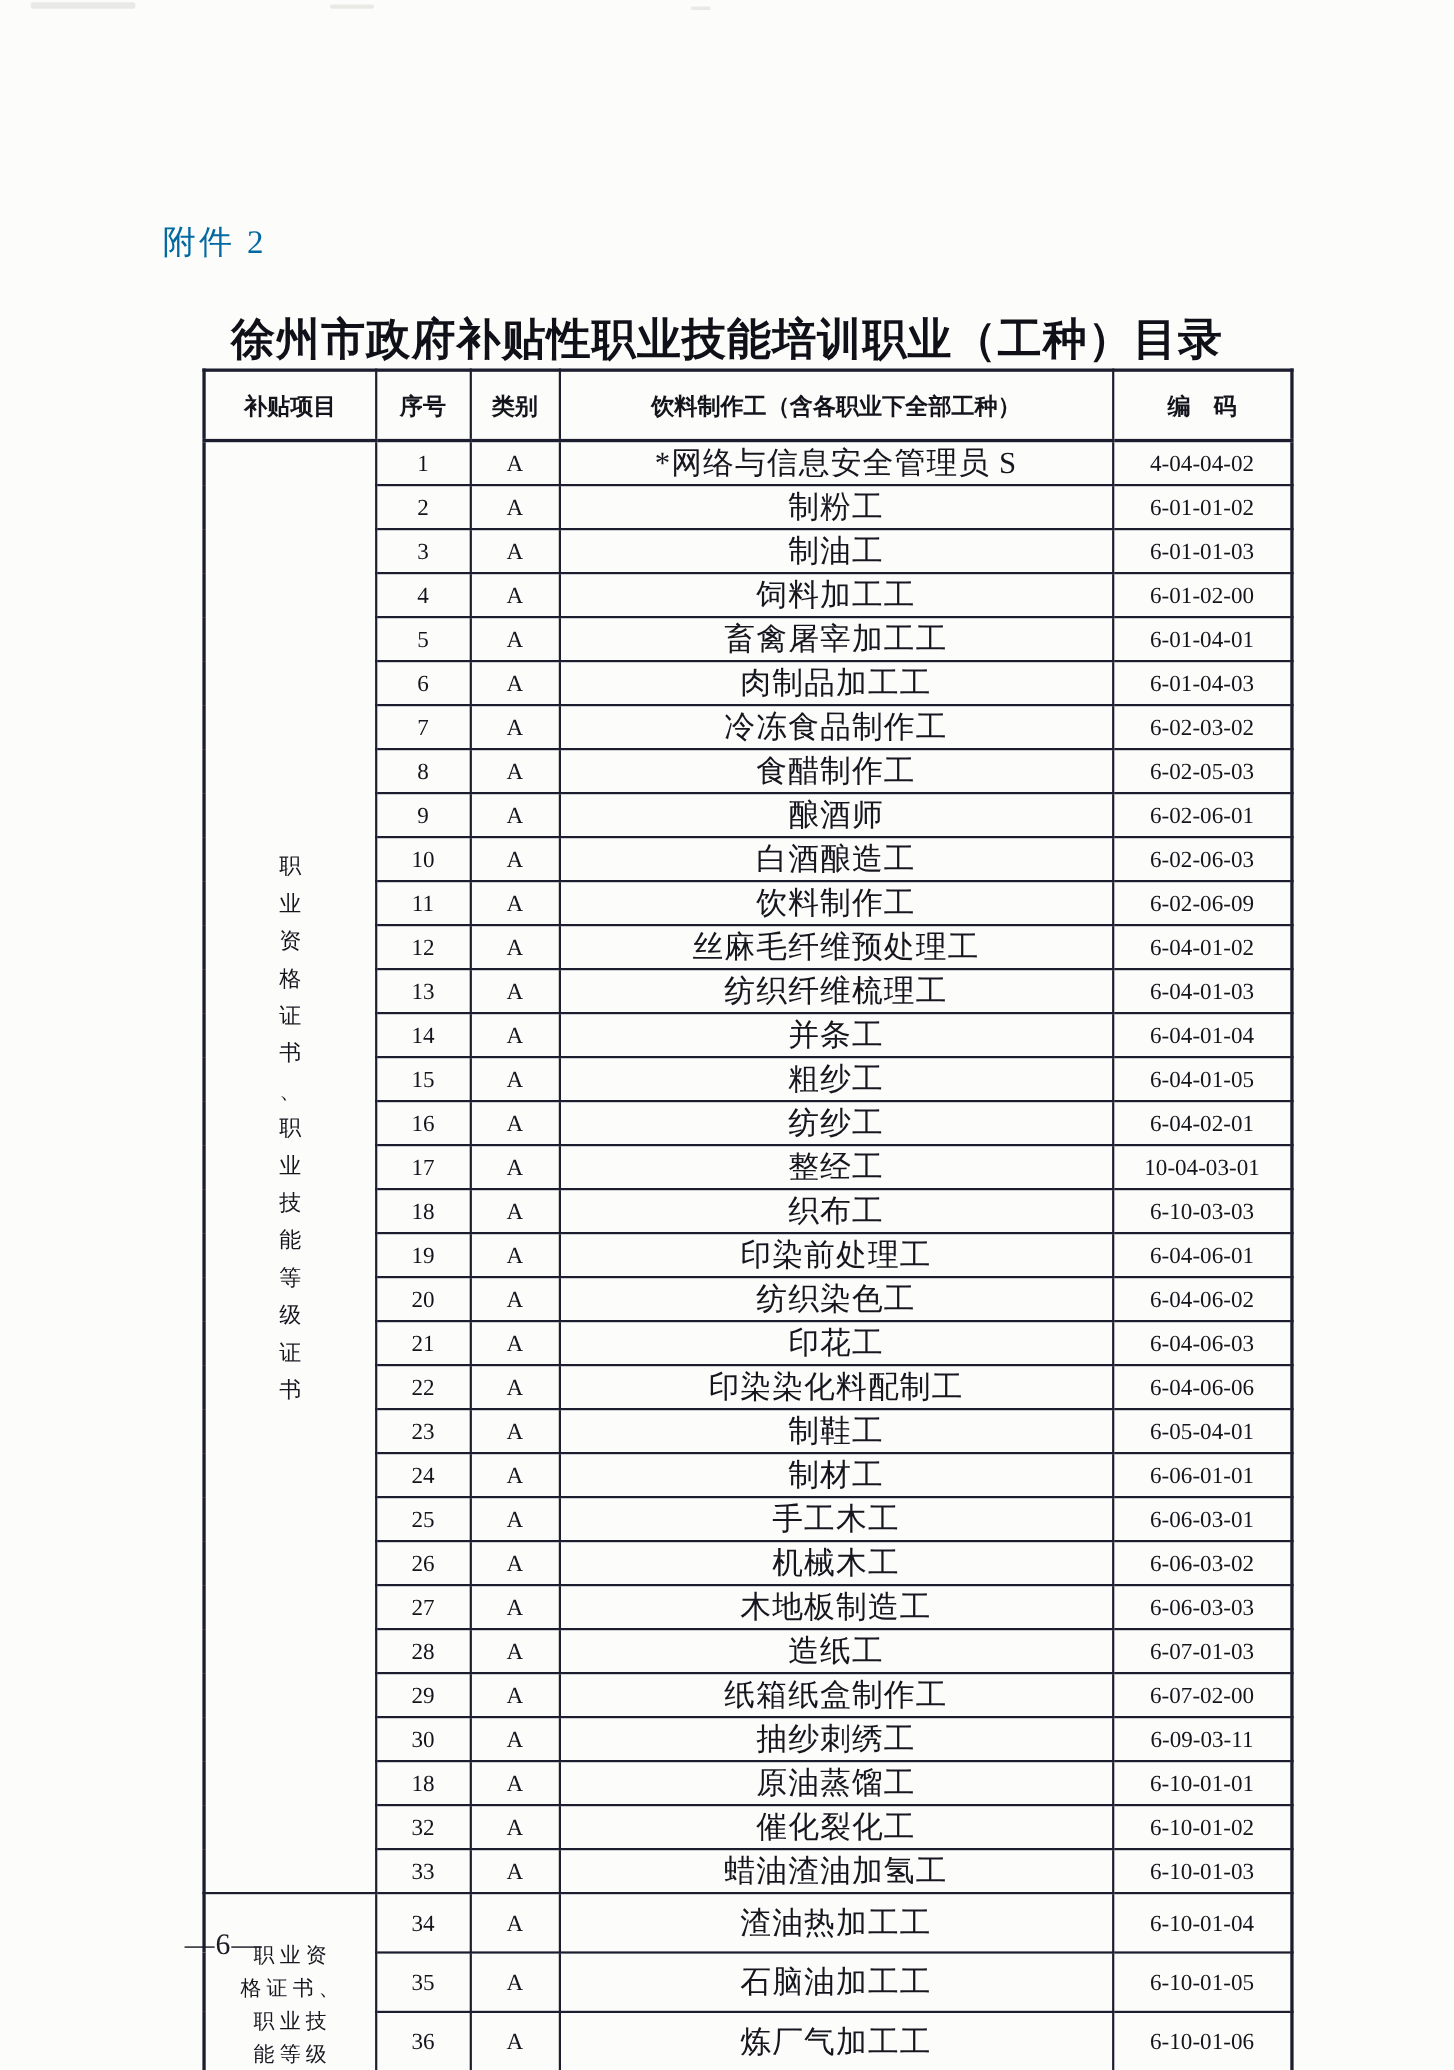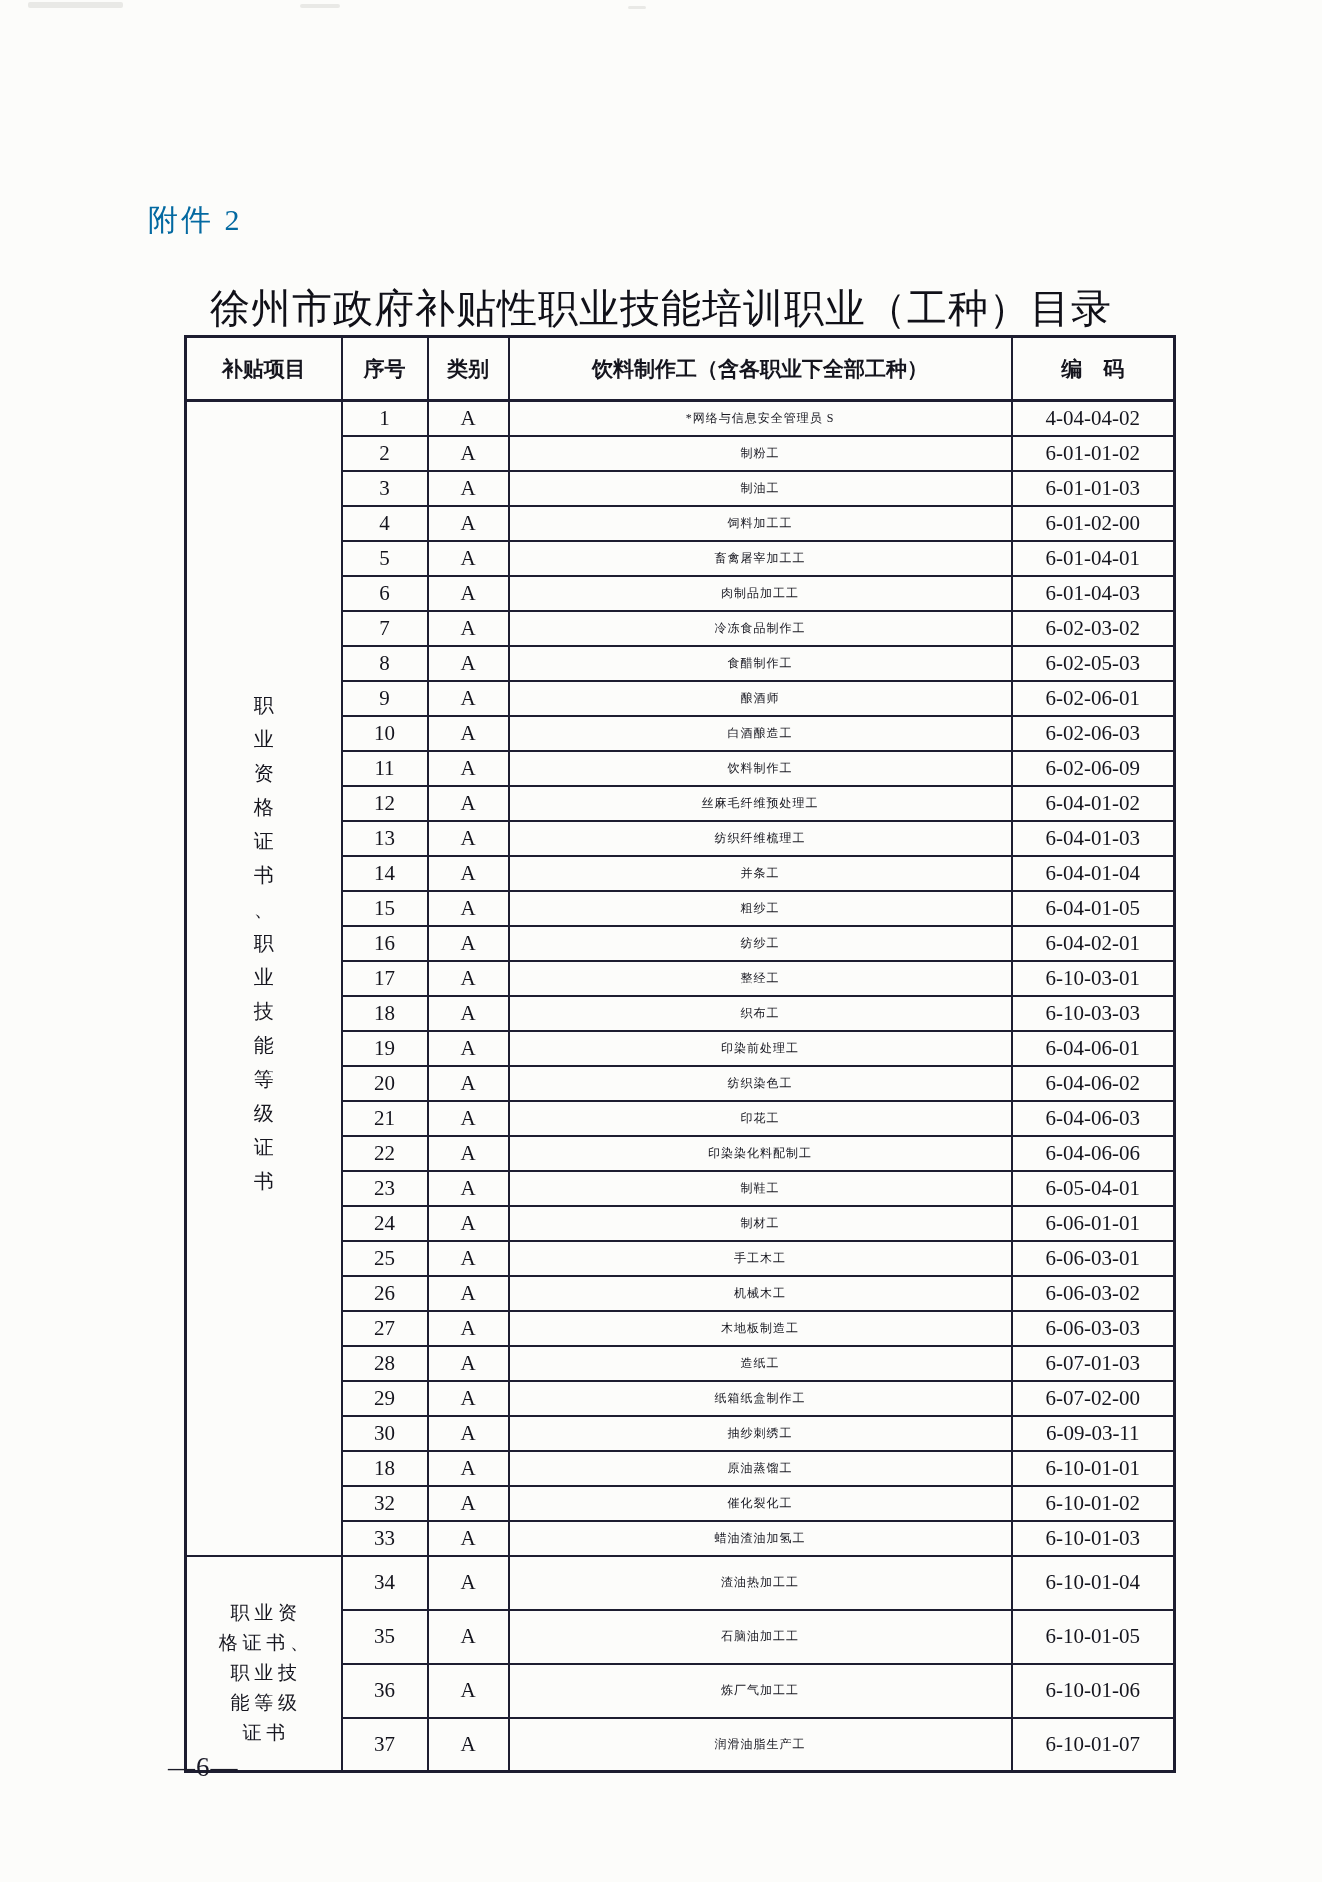--- a/index.html
+++ b/index.html
@@ -17,21 +17,21 @@
   .a3{left:628px;top:6px;width:18px;height:3px;}
 
   .attachment{
     position:absolute;left:148px;top:200px;
     font-size:30px;letter-spacing:3px;color:#0369a1;
   }
   .doc-title{
     position:absolute;left:0;top:281px;width:1322px;
     text-align:center;
     font-family:"Liberation Sans","DejaVu Sans",sans-serif;
-    font-weight:normal;font-size:40px;letter-spacing:1px;color:#101018;
+    font-weight:bold;font-size:40px;letter-spacing:1px;color:#101018;
     white-space:nowrap;
   }
 
   table.catalog{
     position:absolute;left:184px;top:335px;width:989px;
     border-collapse:collapse;table-layout:fixed;
     border:3px solid #1d1d30;
   }
   table.catalog th, table.catalog td{
     border:2px solid #1d1d30;
@@ -44,21 +44,21 @@
     font-weight:bold;font-size:21px;color:#14141d;
     border-bottom-width:3px;
   }
   th.code-h{white-space:pre;}
   tr.s1{height:35px;}
   tr.s2{height:54px;}
   td.idx, td.cat, td.code{
     font-family:"Liberation Serif","DejaVu Serif",serif;
     font-size:21px;color:#14141d;
   }
-  td.name{font-size:12px;color:#16161f;letter-spacing:1px;white-space:nowrap;margin-top:44px;}
+  td.name{font-size:28px;color:#16161f;letter-spacing:1px;white-space:nowrap;margin-top:44px;}
   td.project{
     font-size:20px;color:#16161f;
     vertical-align:middle;
   }
   td.project .vlabel{
     white-space:pre-line;line-height:34px;letter-spacing:0;
     padding-bottom:70px;
   }
   td.project .blocklabel{
     white-space:pre-line;line-height:30px;font-size:19px;margin-top:20px;
@@ -207,21 +207,21 @@
       <tr class="s1">
         <td class="idx">16</td>
         <td class="cat">A</td>
         <td class="name">纺纱工</td>
         <td class="code">6-04-02-01</td>
       </tr>
       <tr class="s1">
         <td class="idx">17</td>
         <td class="cat">A</td>
         <td class="name">整经工</td>
-        <td class="code">6-10-03-01</td>
+        <td class="code">10-04-03-01</td>
       </tr>
       <tr class="s1">
         <td class="idx">18</td>
         <td class="cat">A</td>
         <td class="name">织布工</td>
         <td class="code">6-10-03-03</td>
       </tr>
       <tr class="s1">
         <td class="idx">19</td>
         <td class="cat">A</td>

